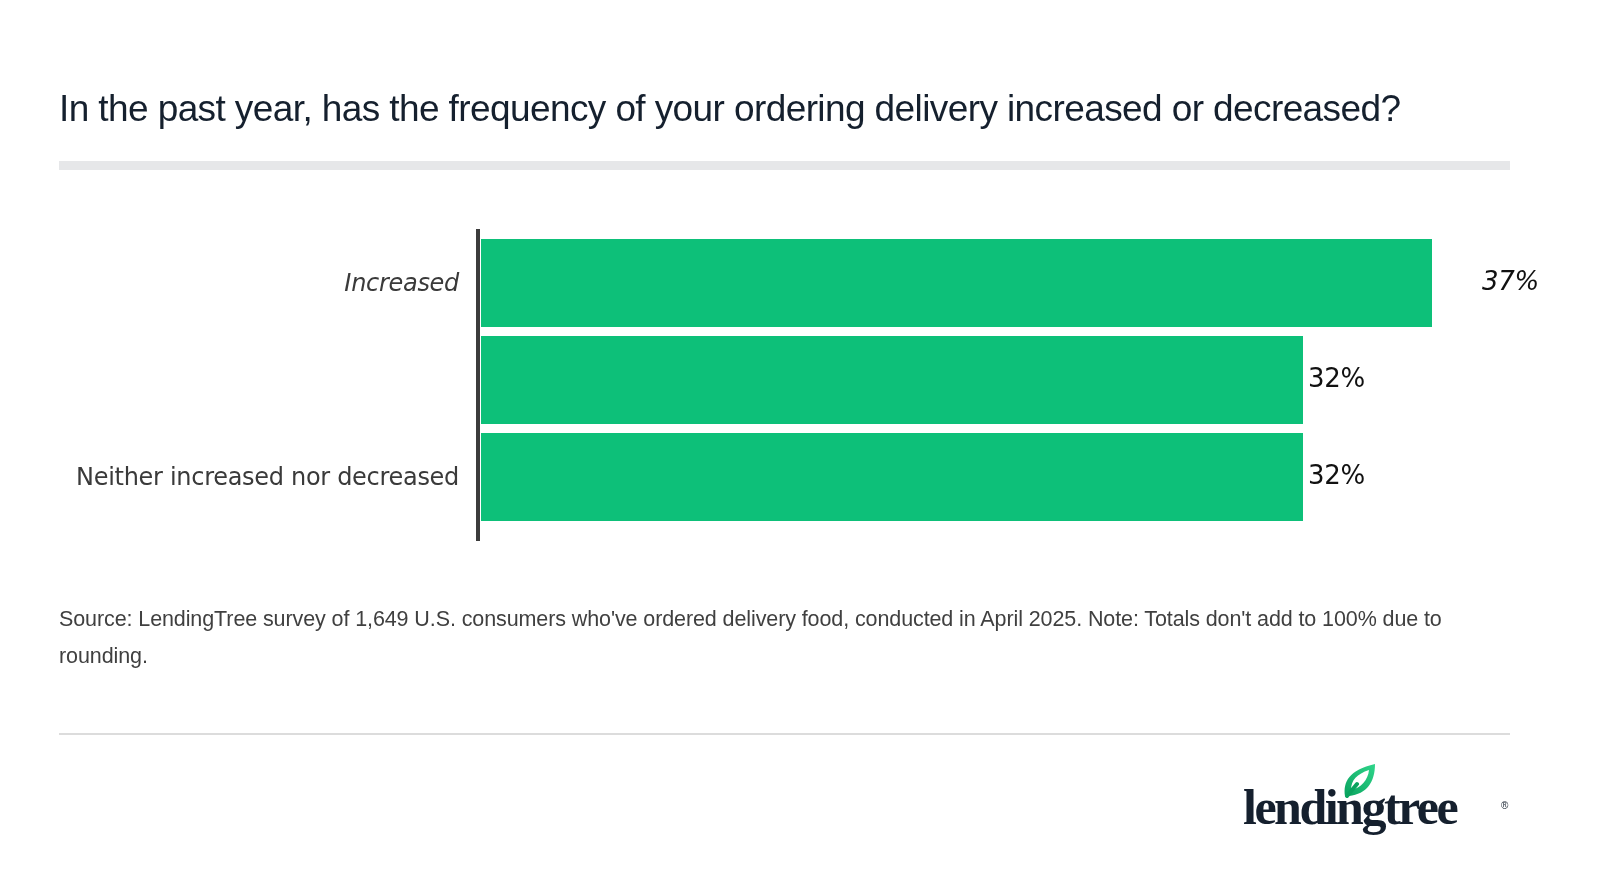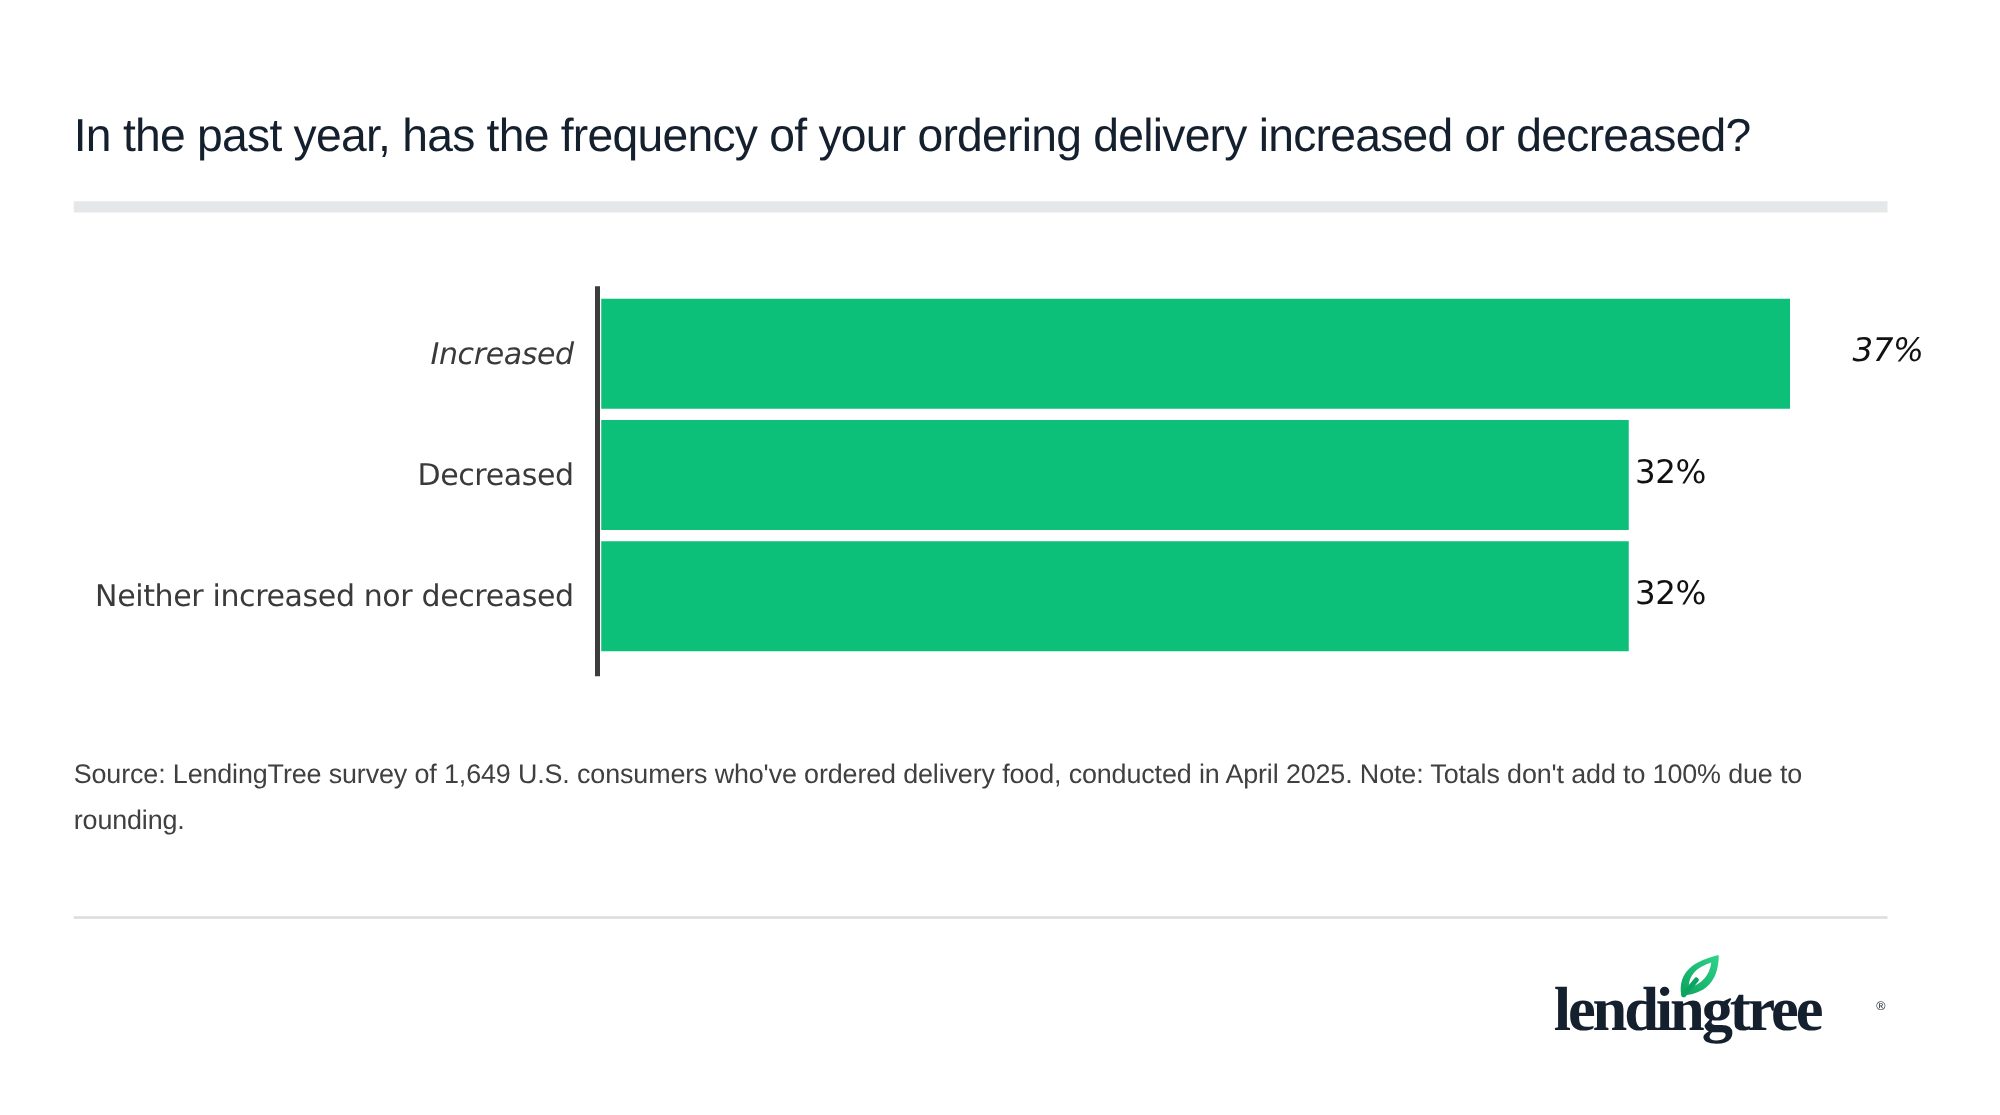--- a/index.html
+++ b/index.html
@@ -27,21 +27,20 @@
 <div>
   <div class="axis-line"></div>
 
   <div class="row" style="top:239px;font-style:italic;">
     <div class="cat-label">Increased</div>
     <div class="bar" style="width: 951px; background: rgb(13, 192, 121);"></div>
     <div class="val-label" style="left: 1437px; margin-left: 45px;">37%</div>
   </div>
 
   <div class="row" style="top:336px;">
-    <div class="cat-label">Decreased</div>
     <div class="bar" style="width: 822px; background: rgb(13, 192, 121);"></div>
     <div class="val-label" style="left: 1308px;">32%</div>
   </div>
 
   <div class="row" style="top:433px;">
     <div class="cat-label">Neither increased nor decreased</div>
     <div class="bar" style="width: 822px; background: rgb(13, 192, 121);"></div>
     <div class="val-label" style="left: 1308px;">32%</div>
   </div>
 </div>

